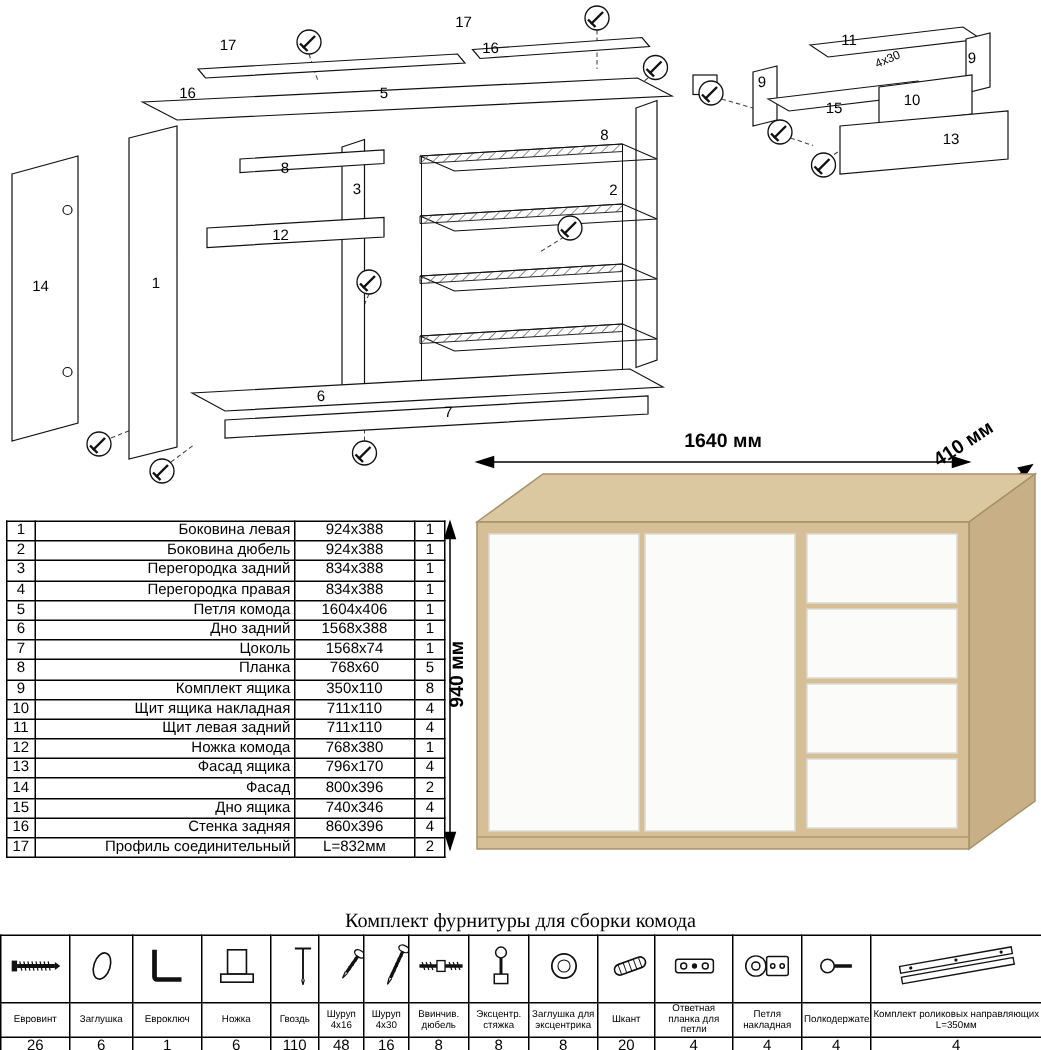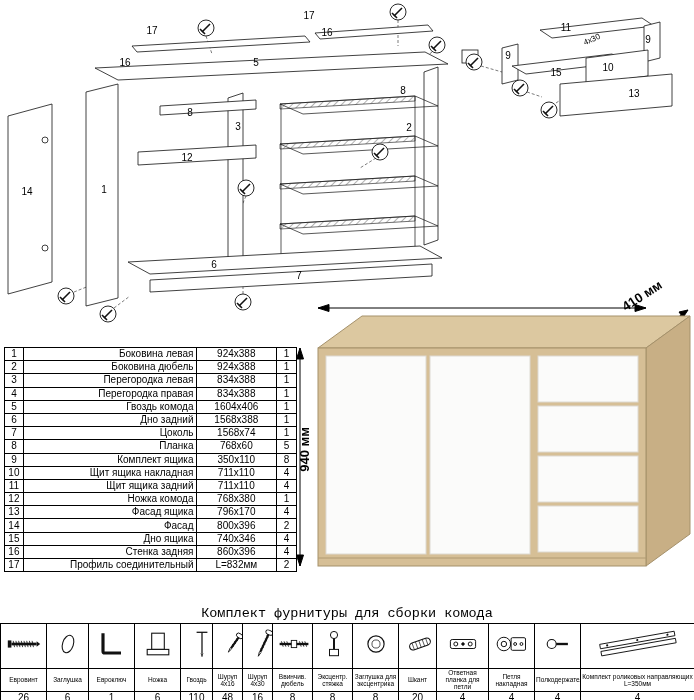--- a/index.html
+++ b/index.html
@@ -22,21 +22,21 @@
 
   
   .dresser-area{position:absolute;left:288px;top:282px;width:406px;height:318px;}
   .dresser-area svg{position:absolute;left:0;top:0;}
   .dim{position:absolute;font-size:13px;font-weight:bold;white-space:nowrap;}
   .dim-w{left:90px;top:4px;width:208px;text-align:center;}
   .dim-d{left:318px;top:6px;width:72px;text-align:center;transform:rotate(-33deg);}
   .dim-h{left:-24px;top:160px;width:80px;text-align:center;transform:rotate(-90deg);}
 
   
-  .hw-title{position:absolute;left:0;top:606px;width:694px;text-align:center;font-size:13.5px;font-family:Liberation Mono, monospace;}
+  .hw-title{position:absolute;left:0;top:606px;width:694px;text-align:center;font-size:13.5px;font-family:Liberation Serif, serif;}
   .hw-table{position:absolute;left:0;top:623px;width:694px;border-collapse:collapse;table-layout:fixed;}
   .hw-table td{border:1px solid #000;text-align:center;vertical-align:middle;overflow:hidden;}
   .hw-table td.hw-icon{height:42px;padding:1px;}
   .hw-table td.hw-name{height:18px;font-size:6.5px;line-height:7.2px;padding:0 1px;}
   .hw-table td.hw-qty{height:12px;font-size:10px;line-height:11px;padding:0;}
 </style>
 </head>
 <body>
 
 <div class="page">
@@ -200,33 +200,33 @@
           <td class="pc-qty">1</td>
         </tr>
         <tr>
           <td class="pc-num">2</td>
           <td class="pc-name">Боковина дюбель</td>
           <td class="pc-size">924x388</td>
           <td class="pc-qty">1</td>
         </tr>
         <tr>
           <td class="pc-num">3</td>
-          <td class="pc-name">Перегородка левая</td>
+          <td class="pc-name">Перегородка задний</td>
           <td class="pc-size">834x388</td>
           <td class="pc-qty">1</td>
         </tr>
         <tr>
           <td class="pc-num">4</td>
           <td class="pc-name">Перегородка правая</td>
           <td class="pc-size">834x388</td>
           <td class="pc-qty">1</td>
         </tr>
         <tr>
           <td class="pc-num">5</td>
-          <td class="pc-name">Гвоздь комода</td>
+          <td class="pc-name">Петля комода</td>
           <td class="pc-size">1604x406</td>
           <td class="pc-qty">1</td>
         </tr>
         <tr>
           <td class="pc-num">6</td>
           <td class="pc-name">Дно задний</td>
           <td class="pc-size">1568x388</td>
           <td class="pc-qty">1</td>
         </tr>
         <tr>
@@ -248,21 +248,21 @@
           <td class="pc-qty">8</td>
         </tr>
         <tr>
           <td class="pc-num">10</td>
           <td class="pc-name">Щит ящика накладная</td>
           <td class="pc-size">711x110</td>
           <td class="pc-qty">4</td>
         </tr>
         <tr>
           <td class="pc-num">11</td>
-          <td class="pc-name">Щит ящика задний</td>
+          <td class="pc-name">Щит левая задний</td>
           <td class="pc-size">711x110</td>
           <td class="pc-qty">4</td>
         </tr>
         <tr>
           <td class="pc-num">12</td>
           <td class="pc-name">Ножка комода</td>
           <td class="pc-size">768x380</td>
           <td class="pc-qty">1</td>
         </tr>
         <tr>
@@ -320,20 +320,21 @@
       <rect x="38" y="74" width="100" height="198" fill="#fbfbfa" stroke="#dddad2" stroke-width="1"></rect>
       <rect x="142" y="74" width="100" height="198" fill="#fbfbfa" stroke="#dddad2" stroke-width="1"></rect>
 
       <rect x="250" y="74" width="100" height="46" fill="#fbfbfa" stroke="#dddad2" stroke-width="1"></rect>
       <rect x="250" y="124" width="100" height="46" fill="#fbfbfa" stroke="#dddad2" stroke-width="1"></rect>
       <rect x="250" y="174" width="100" height="46" fill="#fbfbfa" stroke="#dddad2" stroke-width="1"></rect>
       <rect x="250" y="224" width="100" height="46" fill="#fbfbfa" stroke="#dddad2" stroke-width="1"></rect>
 
       <line x1="30" y1="276" x2="358" y2="276" stroke="#b09a72" stroke-width="1"></line>
     </svg>
+    <span class="dim dim-w">1640 мм</span>
     <span class="dim dim-d">410 мм</span>
     <span class="dim dim-h">940 мм</span>
   </div>
 
   <div class="hw-title">Комплект фурнитуры для сборки комода</div>
 
   <table class="hw-table">
     <colgroup>
         <col style="width: 46px;">
         <col style="width: 42px;">

